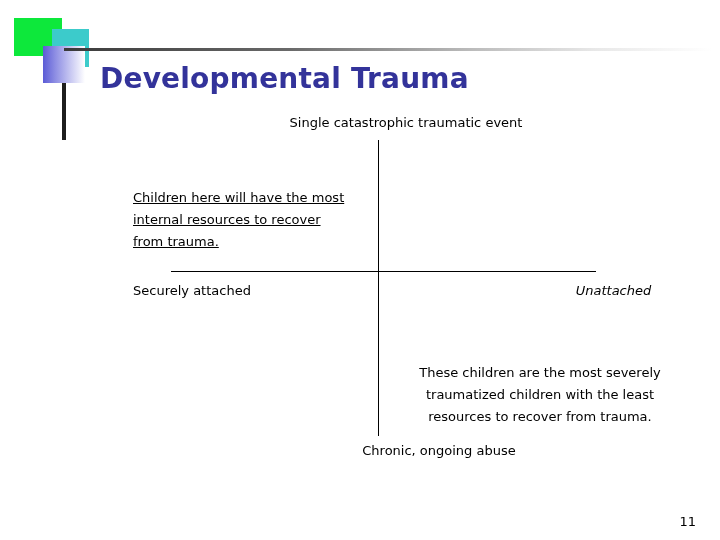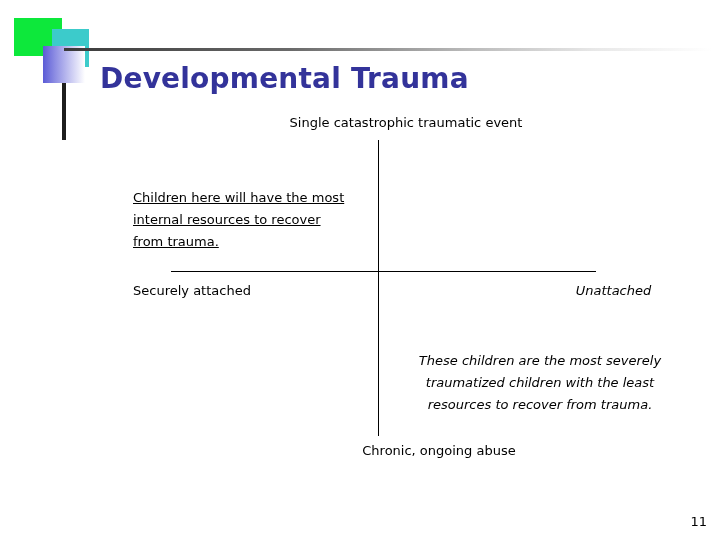--- a/index.html
+++ b/index.html
@@ -133,30 +133,29 @@
   }
   .para-tl {
     left: 133px;
     top: 187px;
     width: 215px;
     text-align: left;
     text-decoration: underline;
   }
   .para-br {
     left: 404px;
-    top: 350px;
+    top: 362px;
     width: 272px;
     text-align: center;
-    font-style: italic;
   }
 
   
   .page-num {
     position: absolute;
-    right: 13px;
+    right: 24px;
     bottom: 11px;
     font-size: 13px;
     color: #000000;
   }
 </style>
 </head>
 <body>
 
 <div class="slide">
 

